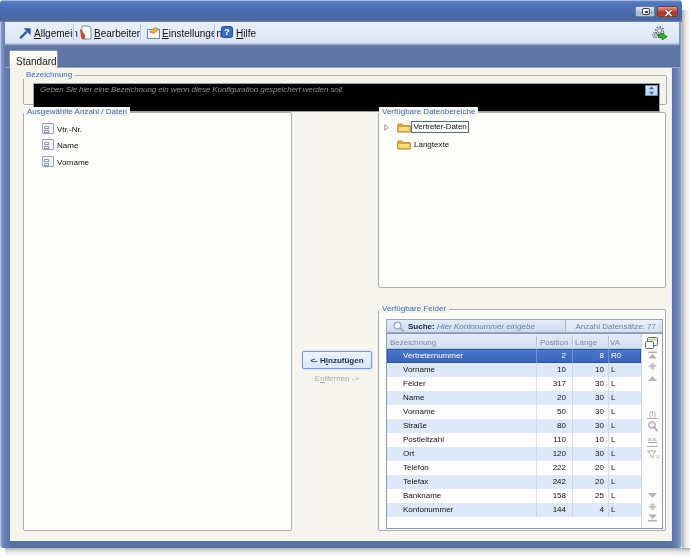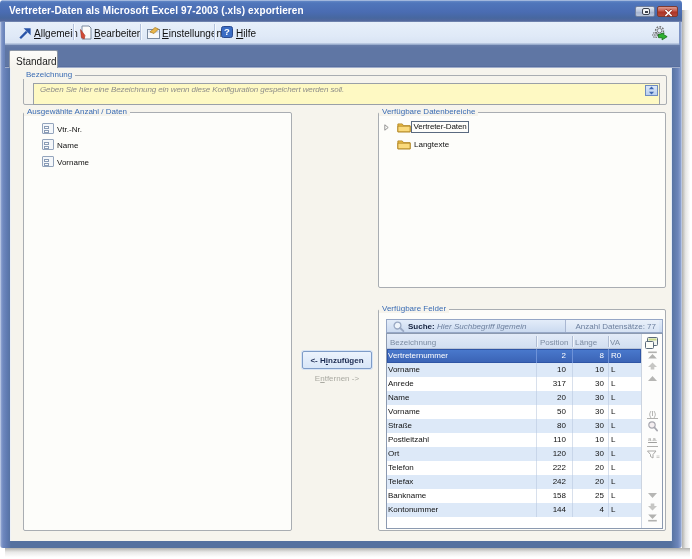--- a/index.html
+++ b/index.html
@@ -37,21 +37,21 @@
     border-radius:2px 2px 0 0;background:linear-gradient(#fdfcfa,#f6f4ed);}
   #tab span{position:absolute;left:6px;top:5px;font-size:10px;color:#1a1a1a;}
   #content{position:absolute;left:10px;top:68px;width:662px;height:473px;background:#f6f4ed;
     border-left:1px solid #edf1f8;border-right:1px solid #e6ecf6;}
   
   .group{position:absolute;border:1px solid #a9adb2;border-radius:2px;}
   .glabel{position:absolute;font-size:8px;color:#3a6cb4;background:#f6f4ed;padding:0 3px;white-space:pre;}
   
   #gBez{left:12px;top:7px;width:644px;height:30px;}
   #lblBez{left:12px;top:2px;}
-  #combo{position:absolute;left:22px;top:15px;width:627px;height:22px;background:#fef9c3;border:1px solid #9aa0a8;text-align:right;}
+  #combo{position:absolute;left:22px;top:15px;width:627px;height:29px;background:#000000;border:1px solid #9aa0a8;text-align:right;}
   #combo .ph{position:absolute;left:6px;top:1px;font-size:8px;font-style:italic;color:#8d8d89;letter-spacing:-0.1px;}
   #combo .dd{position:absolute;right:1px;top:1px;width:13px;height:11px;border:1px solid #6e8cc0;
     background:linear-gradient(#dce8f8,#b9cfef);}
   
   #gLeft{left:12px;top:44px;width:269px;height:419px;background:#fdfdfa;}
   #lblLeft{left:13px;top:39px;}
   .litem{position:absolute;font-size:8px;color:#111;}
   .licon{position:absolute;width:12px;height:11px;border:1px solid #93a4bc;border-radius:1px;background:#f4f7fa;}
   .licon i{position:absolute;left:1px;top:1.5px;width:5px;height:3px;border:1px solid #8a9cb6;background:#fdfdfa;display:block;}
   .licon b{position:absolute;left:1px;top:5.5px;width:5px;height:3px;border:1px solid #8a9cb6;background:#fdfdfa;display:block;}
@@ -76,38 +76,37 @@
   #search .cnt{position:absolute;right:6px;top:2px;font-size:8px;color:#6c7f9d;white-space:pre;}
   
   #grid{position:absolute;left:7px;top:23px;width:277px;height:196px;border:1px solid #8c9ab0;background:#fff;}
   #ghead{position:absolute;left:0;top:0;width:254px;height:15px;background:linear-gradient(#e3ebf8,#d2dff1);
     border-bottom:1px solid #b8c4d8;}
   #ghead span{position:absolute;top:4px;font-size:8px;color:#7b8ba1;}
   #ghead .hline{position:absolute;top:2px;width:1px;height:11px;background:#b0bdd4;box-shadow:1px 0 0 #f0f5fb;}
   .grow{position:absolute;left:0;width:254px;height:14px;font-size:8px;color:#111;line-height:14px;}
   .grow.alt{background:#dde9f8;}
   .grow.sel{background:linear-gradient(#4a7ace,#3a62b4);color:#fff;box-shadow:inset 0 1px 0 #2f55a5, inset 0 -1px 0 #2f55a5, inset 1px 0 0 #2f55a5, inset -1px 0 0 #2f55a5;}
-  .grow .c1{position:absolute;left:1px;top:0;}
+  .grow .c1{position:absolute;left:16px;top:0;}
   .grow .c2{position:absolute;left:119px;width:60px;top:0;text-align:right;}
   .grow .c3{position:absolute;left:157px;width:60px;top:0;text-align:right;}
   .grow .c4{position:absolute;left:224px;top:0;}
   .grow .vline{position:absolute;top:0;width:1px;height:14px;background:#d8e0ec;}
   .grow.sel .vline{background:#6e92d8;}
   .grow.alt .vline{background:#c8d6ea;}
   #gside{position:absolute;left:254px;top:0;width:21px;height:194px;background:#fdfdfc;border-left:1px solid #ccd4e0;}
   .nav{position:absolute;left:0;width:21px;text-align:center;}
 </style>
 </head>
 <body>
 <div id="canvas">
   <div id="shadowR"></div>
   <div id="shadowB"></div>
   <div id="win">
     <div id="titlebar"></div>
-    <div id="titletext">Vertreter-Daten als Microsoft Excel 97-2003 (.xls) exportieren</div>
     <div id="btnmin">
         <span class="g">
           <b></b>
         </span>
       </div>
     <div id="btnclose">
         <svg width="9" height="8" viewBox="0 0 9 8">
       <path d="M1.2 0.8 L7.8 7.2 M7.8 0.8 L1.2 7.2" stroke="#8a2a1c" stroke-width="2.8"></path>
       <path d="M1.4 1 L7.6 7 M7.6 1 L1.4 7" stroke="#ffffff" stroke-width="1.6"></path>
     </svg>
@@ -202,21 +201,21 @@
       </svg>
       <span class="litem" style="left:403px;top:72px">Langtexte</span>
 
       <div class="group" id="gFields">
         <div id="search">
           <svg style="position:absolute;left:5px;top:1px" width="13" height="12" viewBox="0 0 13 12">
             <circle cx="5.5" cy="4.6" r="3.4" fill="#eef4fb" stroke="#9aa9c4" stroke-width="1.3"></circle>
             <path d="M8.2 7 L11.4 10.2" stroke="#9aa9c4" stroke-width="1.8" stroke-linecap="round"></path>
           </svg>
           <span class="lbl">Suche:</span>
-          <span class="ph">Hier Suchbegriff llgemein</span>
+          <span class="ph">Hier Kontonummer eingebe</span>
           <div class="panel"></div>
           <span class="cnt">Anzahl Datensätze: 77</span>
         </div>
         <div id="grid">
           <div id="ghead">
             <span style="left:3px">Bezeichnung</span>
             <span style="left:153px">Position</span>
             <span style="left:188px">Länge</span>
             <span style="left:223px">VA</span>
             <span class="hline" style="left:149px"></span>
@@ -238,21 +237,21 @@
               <span class="vline" style="left:221px"></span>
               <span class="c1">Vorname</span>
               <span class="c2">10</span>
               <span class="c3">10</span>
               <span class="c4">L</span>
             </div>
           <div class="grow" style="top:43px">
               <span class="vline" style="left:149px"></span>
               <span class="vline" style="left:185px"></span>
               <span class="vline" style="left:221px"></span>
-              <span class="c1">Anrede</span>
+              <span class="c1">Felder</span>
               <span class="c2">317</span>
               <span class="c3">30</span>
               <span class="c4">L</span>
             </div>
           <div class="grow alt" style="top:57px">
               <span class="vline" style="left:149px"></span>
               <span class="vline" style="left:185px"></span>
               <span class="vline" style="left:221px"></span>
               <span class="c1">Name</span>
               <span class="c2">20</span>

